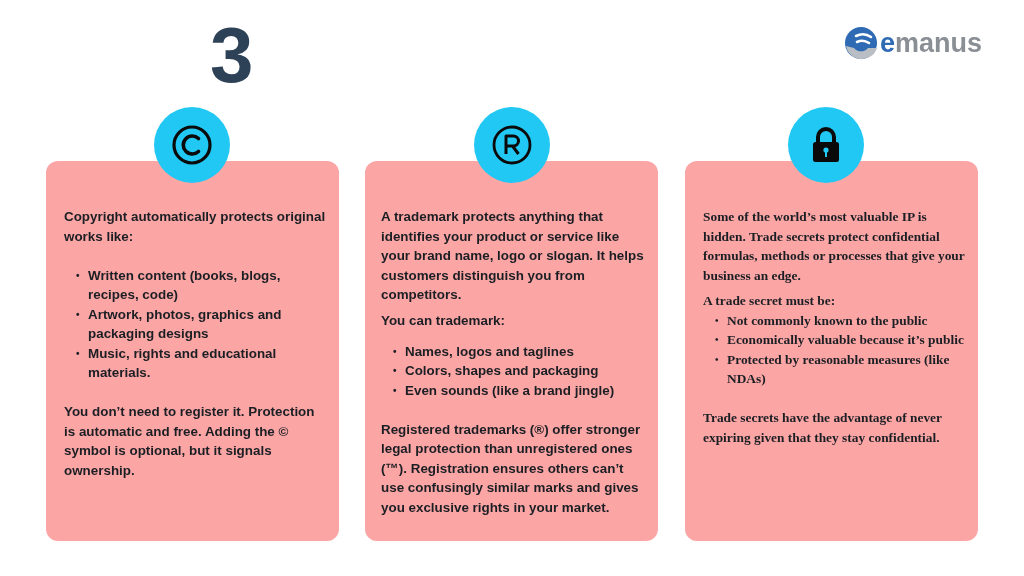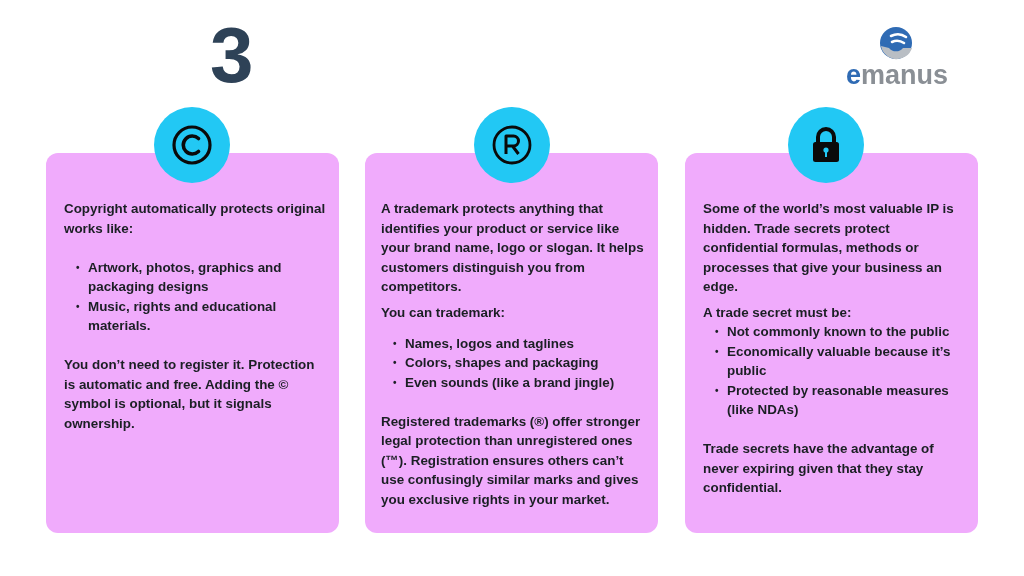--- a/index.html
+++ b/index.html
@@ -7,32 +7,32 @@
       width: 1024px; height: 576px; background: #ffffff; position: relative; overflow: hidden;
       font-family: "Liberation Sans", sans-serif;
     }
     .title {
       position: absolute; left: 210px; top: 12px; height: 80px;
       display: flex; align-items: center; color: #2e4257; font-weight: bold;
     }
     .title .big { font-size: 78px; line-height: 1; letter-spacing: -2px; margin-right: 8px; margin-top: 6px; }
     .title .rest { font-size: 35px; line-height: 1; margin-top: 4px; }
     .logo {
-      position: absolute; left: 844px; top: 26px; display: flex; align-items: center; flex-direction: column;
+      position: absolute; left: 844px; top: 26px; display: flex; align-items: center;
     }
     .logo .mark { width: 34px; height: 34px; }
     .logo .word { font-size: 27px; color: #8a8f95; font-weight: bold; margin-left: 2px; letter-spacing: 0px; }
     .logo .word .e { color: #2f6bb4; }
     .card {
-      position: absolute; top: 153px; width: 293px; height: 380px;
-      background: #f0abfc; border-radius: 12px;
+      position: absolute; top: 161px; width: 293px; height: 380px;
+      background: #fca5a5; border-radius: 12px;
     }
     .card1 { left: 46px; }
     .card2 { left: 365px; }
-    .card3 { left: 685px; }
+    .card3 { left: 685px; font-family: Liberation Serif, serif; }
     .badge {
       position: absolute; width: 76px; height: 76px; border-radius: 50%;
       background: #22c8f4; top: 107px; display: flex; align-items: center; justify-content: center;
     }
     .badge1 { left: 154px; }
     .badge2 { left: 474px; }
     .badge3 { left: 788px; }
     .card .body {
       position: absolute; left: 18px; top: 46px; right: 12px;
       font-size: 13.4px; font-weight: bold; color: #1b1f24; line-height: 19.5px;
@@ -59,20 +59,21 @@
     <path d="M12 10 Q20 6 27 11" stroke="#ffffff" stroke-width="2.6" fill="none" stroke-linecap="round"></path>
     <path d="M13 16 Q19 13 25 17" stroke="#ffffff" stroke-width="2.6" fill="none" stroke-linecap="round"></path>
   </svg>
   <span class="word"><span class="e">e</span><span>manus</span></span>
 </div>
 
 <div class="card card1">
   <div class="body">
     <p>Copyright automatically protects original works like:</p>
     <ul>
+      <li>Written content (books, blogs, recipes, code)</li>
       <li>Artwork, photos, graphics and packaging designs</li>
       <li>Music, rights and educational materials.</li>
     </ul>
     <p>You don’t need to register it. Protection is automatic and free. Adding the © symbol is optional, but it signals ownership.</p>
   </div>
 </div>
 <div class="badge badge1">
   <svg width="44" height="44" viewBox="0 0 44 44">
     <circle cx="22" cy="22" r="18" fill="none" stroke="#0a0a0a" stroke-width="3.2"></circle>
     <path d="M28.5 15.5 A9 9 0 1 0 28.5 28.5" fill="none" stroke="#0a0a0a" stroke-width="3.6" stroke-linecap="round"></path>

